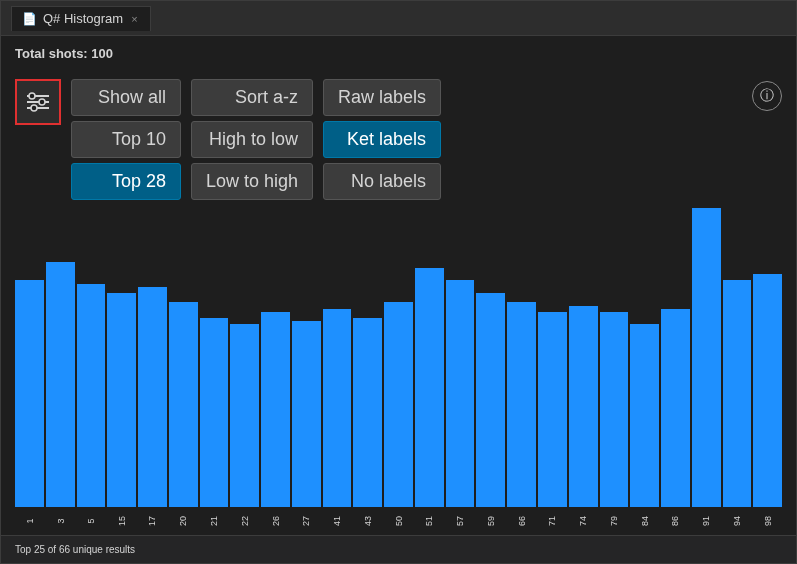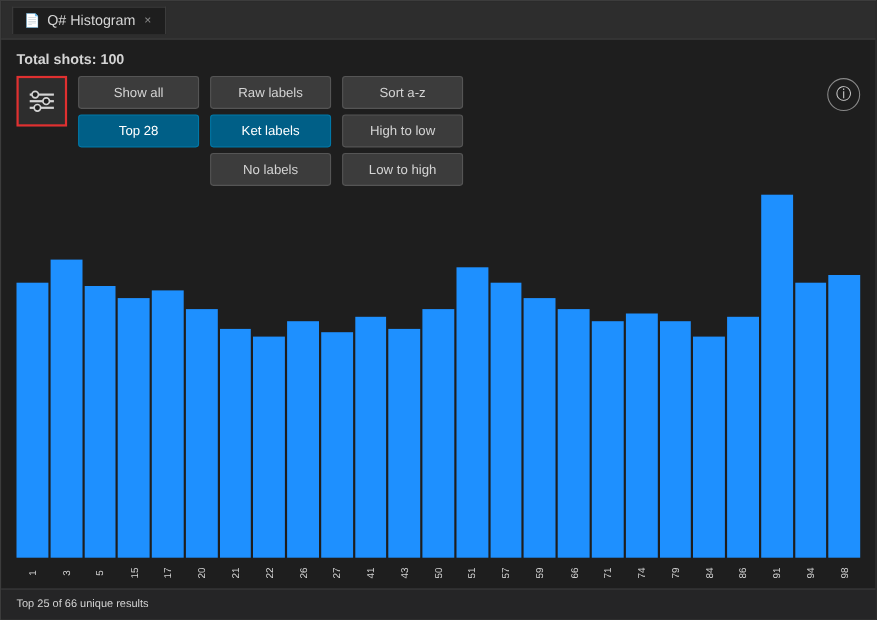--- a/index.html
+++ b/index.html
@@ -61,21 +61,21 @@
       display: flex;
       flex-direction: column;
       padding: 10px 14px 0 14px;
       overflow: hidden;
     }
 
     .total-shots {
       font-size: 13px;
       font-weight: bold;
       color: #d4d4d4;
-      margin-bottom: 8px;
+      margin-bottom: 18px;
     }
 
     .controls-row {
       display: flex;
       align-items: flex-start;
       gap: 10px;
       margin-bottom: 8px;
     }
 
     .filter-icon-btn {
@@ -98,26 +98,26 @@
     .btn-group {
       display: flex;
       flex-direction: column;
       gap: 5px;
     }
 
     .btn {
       min-width: 110px;
       padding: 7px 14px;
       border-radius: 3px;
-      font-size: 12px;
+      font-size: 18px;
       color: #d4d4d4;
       background: #3c3c3c;
       border: 1px solid #555;
       cursor: pointer;
-      text-align: center;
+      text-align: right;
     }
 
     .btn.active {
       background: #005f87;
       border-color: #0078a8;
       color: #fff;
     }
 
     .spacer {
       flex: 1;
@@ -229,35 +229,36 @@
           <rect x="3" y="13" width="22" height="2" fill="#d4d4d4"></rect>
           <rect x="3" y="19" width="22" height="2" fill="#d4d4d4"></rect>
           <circle cx="8" cy="8" r="3" fill="#1e1e1e" stroke="#d4d4d4" stroke-width="1.5"></circle>
           <circle cx="18" cy="14" r="3" fill="#1e1e1e" stroke="#d4d4d4" stroke-width="1.5"></circle>
           <circle cx="10" cy="20" r="3" fill="#1e1e1e" stroke="#d4d4d4" stroke-width="1.5"></circle>
         </svg>
       </div>
 
       <div class="btn-group" id="filter-btns">
           <button class="btn">Show all</button>
+          <button class="btn">Top 10</button>
           <button class="btn active">Top 28</button>
+        </div>
+
+      <div class="btn-group" id="sort-btns">
+          <button class="btn">Sort a-z</button>
+          <button class="btn">High to low</button>
+          <button class="btn">Low to high</button>
         </div>
 
       <div class="btn-group" id="label-btns">
           <button class="btn">Raw labels</button>
           <button class="btn active">Ket labels</button>
           <button class="btn">No labels</button>
         </div>
 
-      <div class="btn-group" id="sort-btns">
-          <button class="btn">Sort a-z</button>
-          <button class="btn">High to low</button>
-          <button class="btn">Low to high</button>
-        </div>
-
       <div class="spacer"></div>
 
       <button class="info-btn">ⓘ</button>
     </div>
 
     <div class="chart-area">
       <div class="chart-container" id="chart-bars">
           <div class="bar-wrapper">
             <div class="bar" style="height: 75.7895%;"></div>
           </div>

